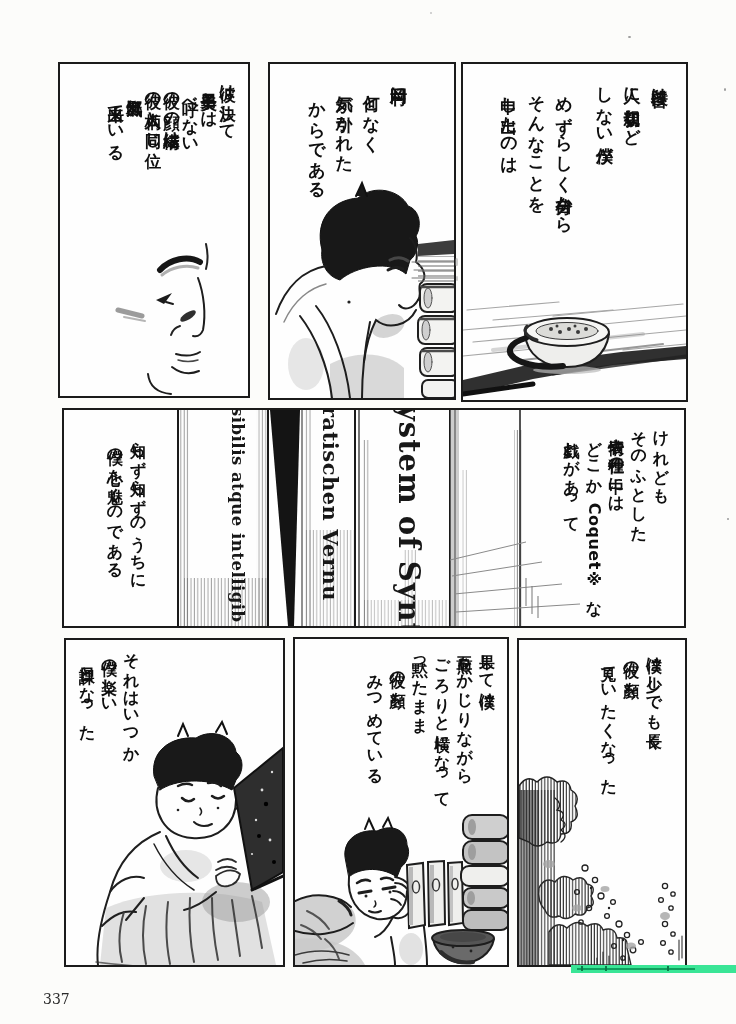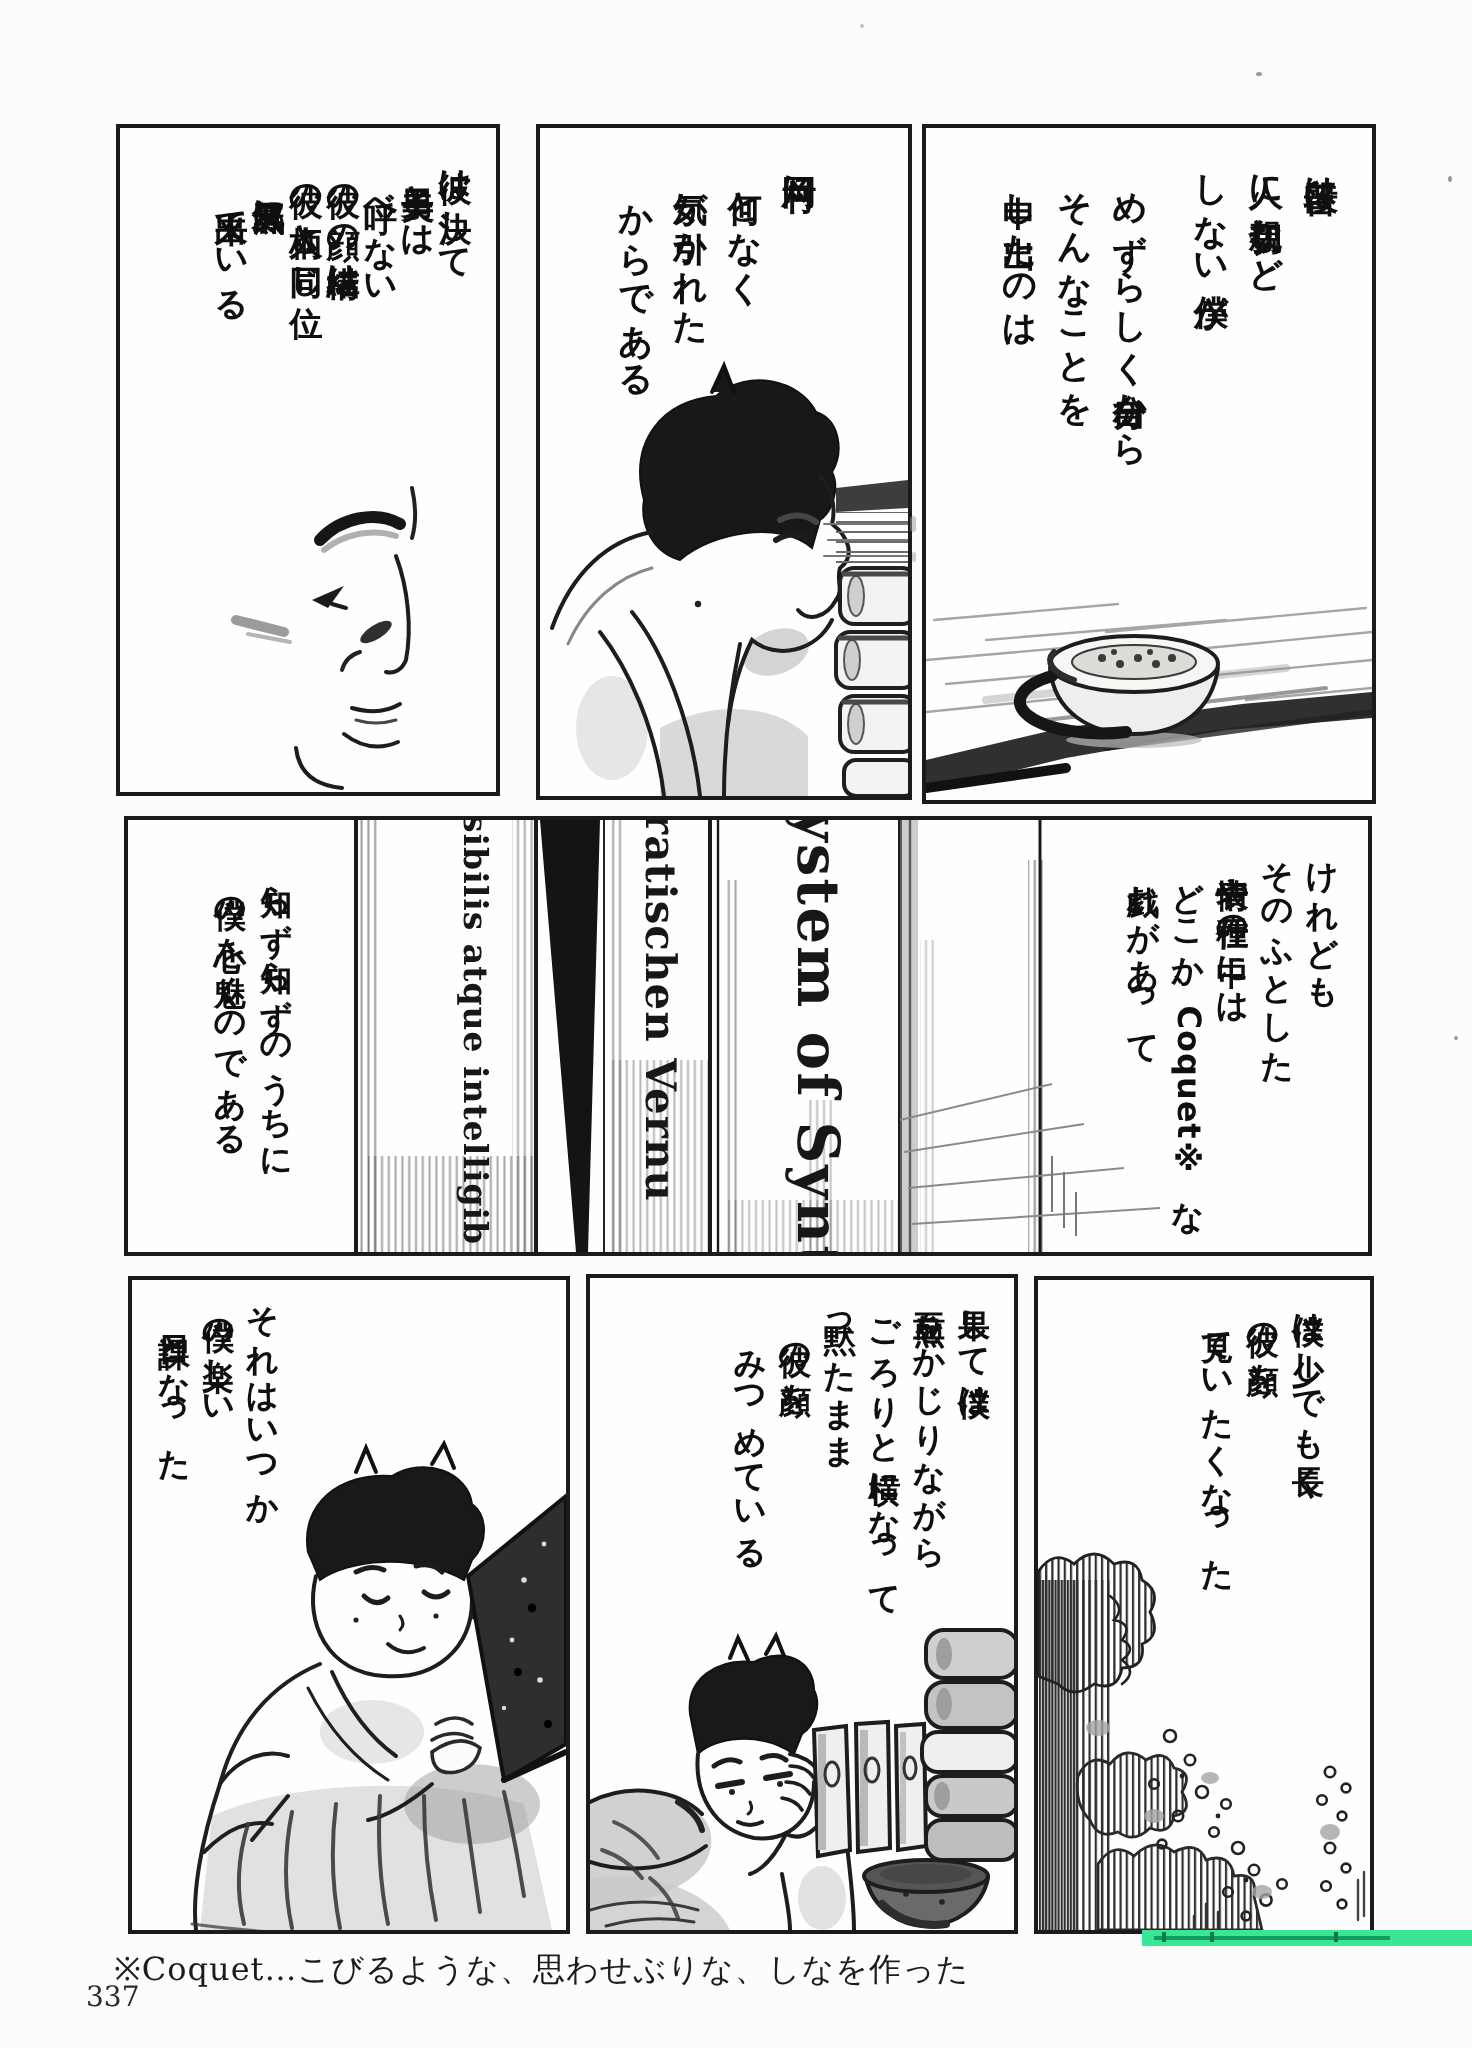--- a/index.html
+++ b/index.html
@@ -440,21 +440,20 @@
         <path d="M78,318 V325 M84,312 V325 M90,316 V325" stroke="#333" stroke-width="1.2"></path>
       </g>
     </svg>
     <div class="vtext cap-p5" style="right:20px;top:5px;">
       <div class="ln">僕は少しでも長く</div>
       <div class="ln">彼の顔を</div>
       <div class="ln">見ていたくなった</div>
     </div>
   </div>
 
-  <div class="footnote">※Coquet…こびるような、思わせぶりな、しなを作った</div>
   <div class="pageno">337</div>
 
   <div class="highlight-bar">
     <div class="highlight-core"></div>
     <div class="highlight-tick" style="left:10px;"></div>
     <div class="highlight-tick" style="left:34px;"></div>
     <div class="highlight-tick" style="left:96px;"></div>
   </div>
 
   <div class="speck" style="left:628px;top:36px;width:3px;height:2px;"></div>

